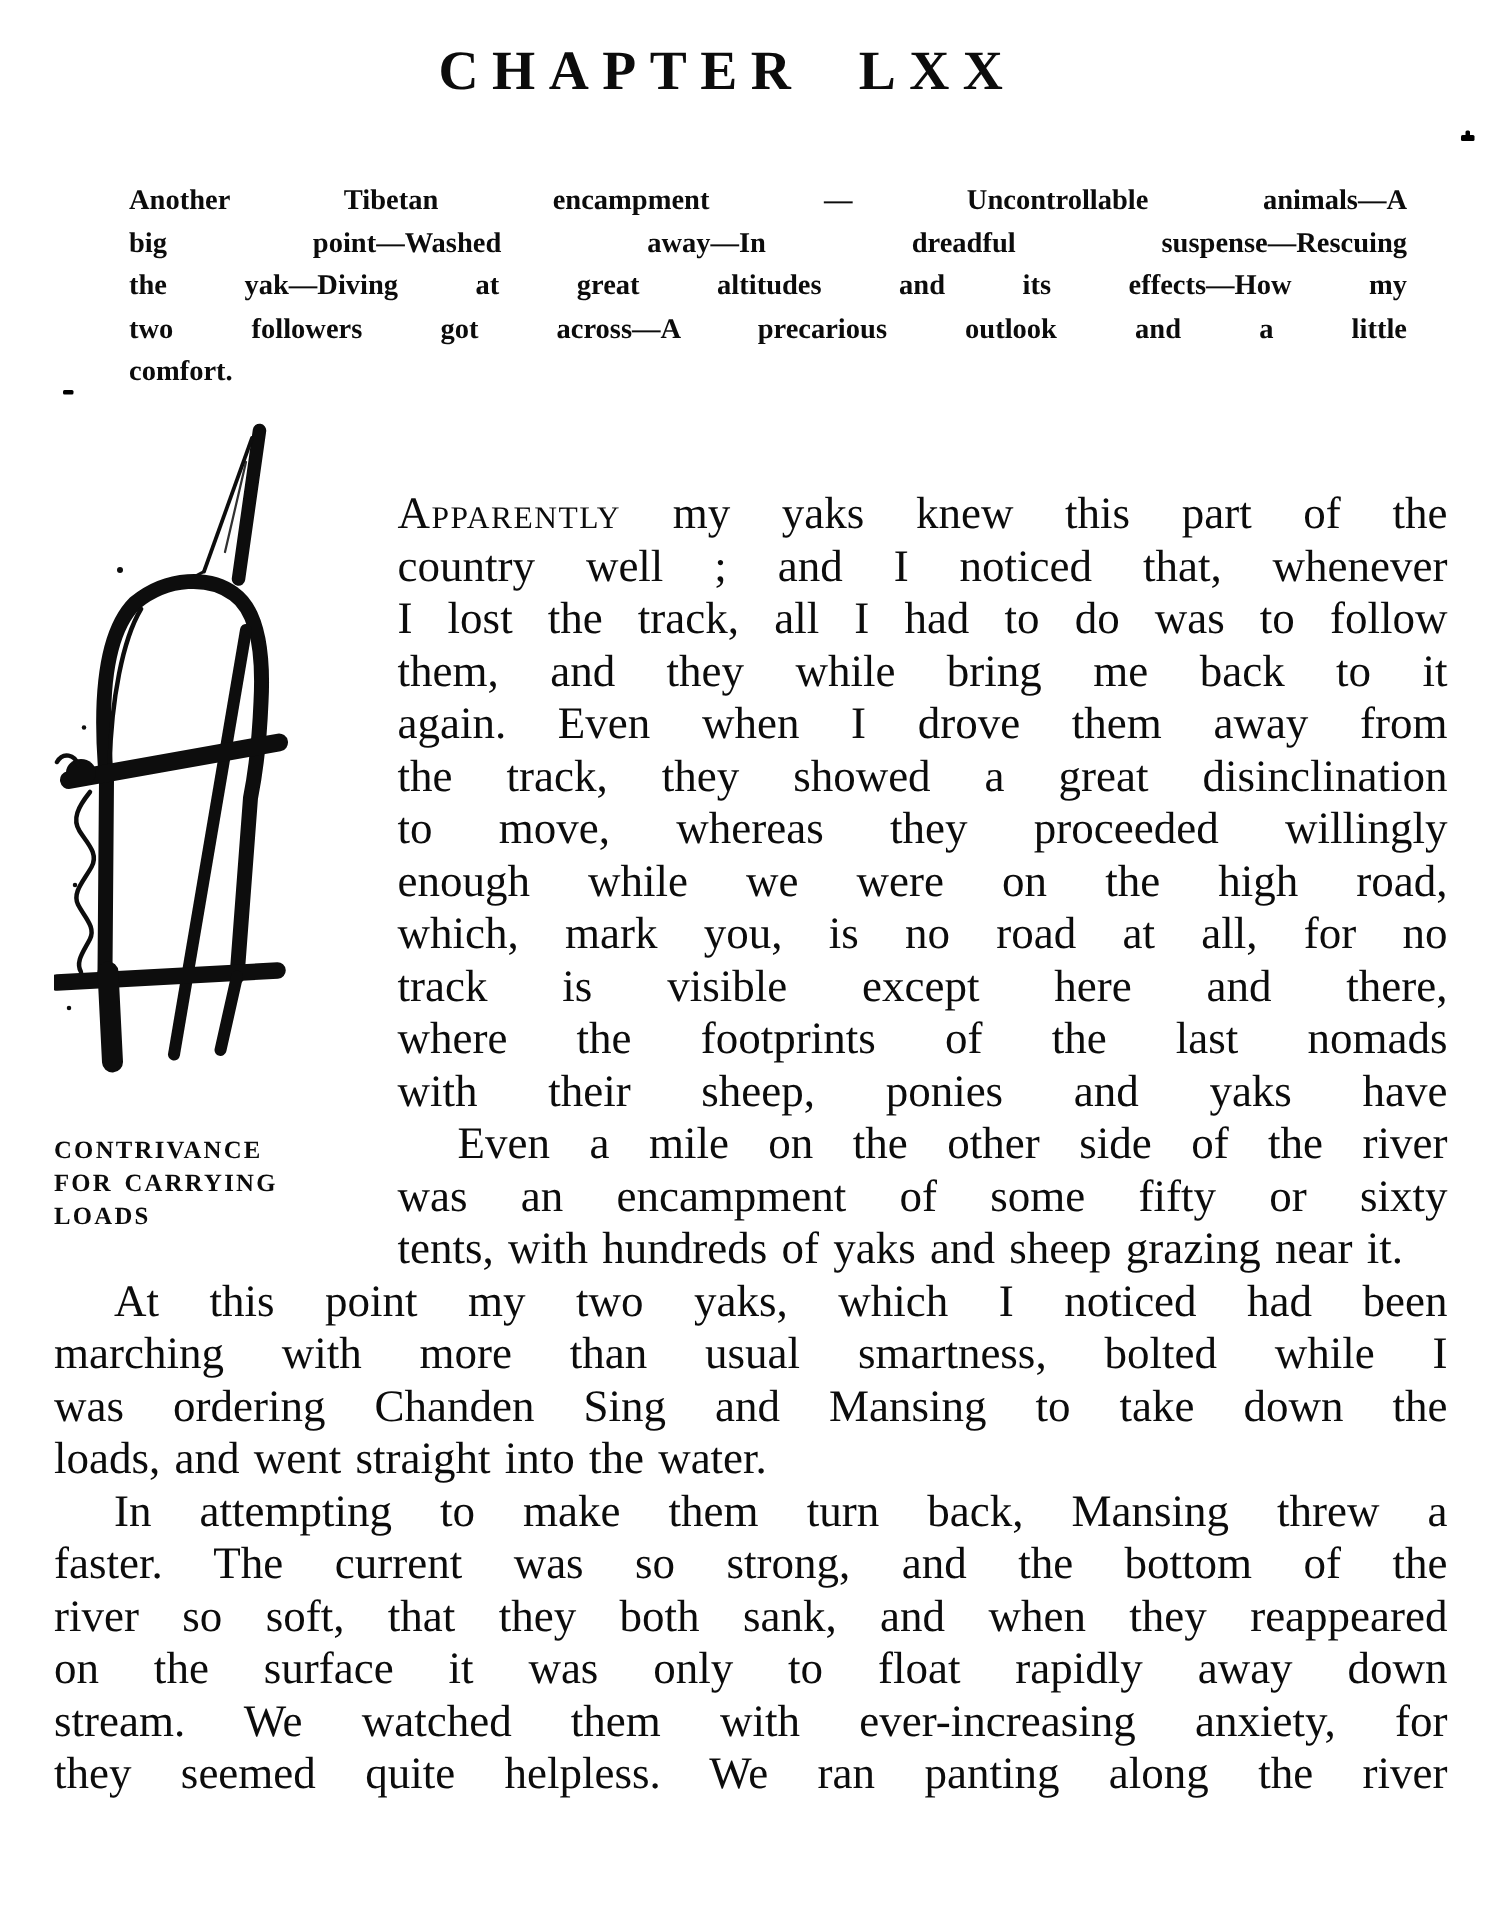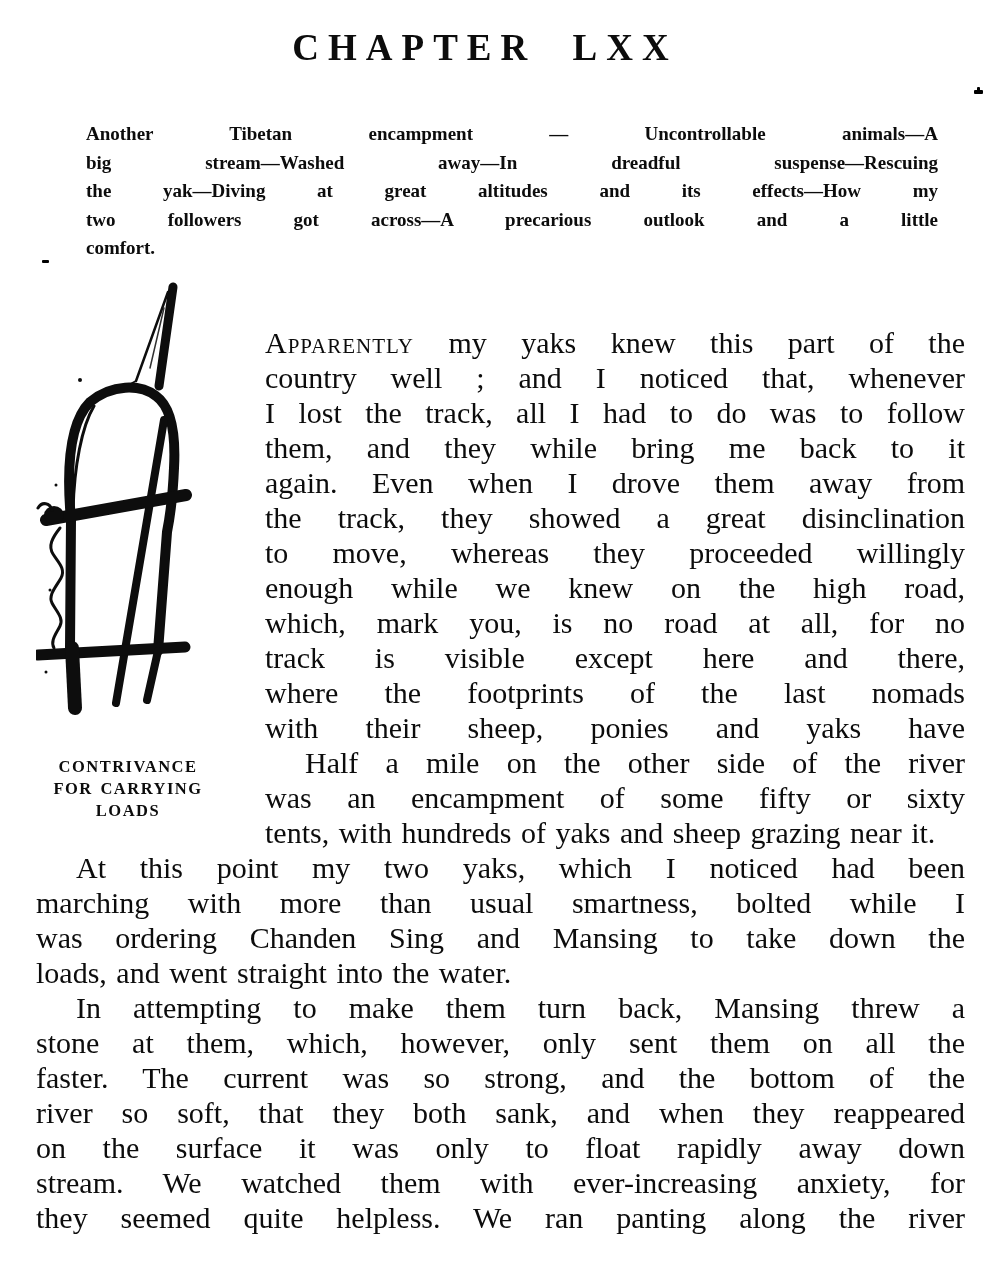--- a/index.html
+++ b/index.html
@@ -53,37 +53,37 @@
   }
   figure.contrivance svg { display: block; width: 205px; height: 472px; }
   figcaption.caption {
     width: 184px;
     margin-top: 4px;
     font-size: 16.5px;
     font-weight: bold;
     line-height: 22px;
     letter-spacing: 1.5px;
   }
-  .capline { text-align: center; }
+  .capline { text-align: left; }
 
   .speck { position: absolute; background: #000; border-radius: 1px; }
   .speck-1 { left: 974px; top: 90px; width: 9px; height: 4px; }
   .speck-1b { left: 977px; top: 87px; width: 3px; height: 4px; }
   .speck-2 { left: 42px; top: 260px; width: 7px; height: 3px; }
 </style>
 </head>
 <body>
 
 <div class="page">
 
   <h1 class="chapter-title">CHAPTER LXX</h1>
 
   <section class="summary">
       <div class="jline">Another Tibetan encampment — Uncontrollable animals—A</div>
-      <div class="jline">big stream—Washed away—In dreadful suspense—Rescuing</div>
+      <div class="jline">big point—Washed away—In dreadful suspense—Rescuing</div>
       <div class="jline">the yak—Diving at great altitudes and its effects—How my</div>
       <div class="jline">two followers got across—A precarious outlook and a little</div>
       <div class="jline end">comfort.</div>
     </section>
 
   <main class="bodytext">
 
     <figure class="contrivance">
       <svg viewBox="-8 0 205 472" fill="none" stroke="#0d0d0d" stroke-linecap="round">
 
@@ -125,44 +125,43 @@
       <div class="jline">
         <span class="lead">Apparently</span><span> my yaks knew this part of the</span>
       </div>
       <div>
           <div class="jline">country well ; and I noticed that, whenever</div>
           <div class="jline">I lost the track, all I had to do was to follow</div>
           <div class="jline">them, and they while bring me back to it</div>
           <div class="jline">again.  Even when I drove them away from</div>
           <div class="jline">the track, they showed a great disinclination</div>
           <div class="jline">to move, whereas they proceeded willingly</div>
-          <div class="jline">enough while we knew on the high road,</div>
+          <div class="jline">enough while we were on the high road,</div>
           <div class="jline">which, mark you, is no road at all, for no</div>
           <div class="jline">track is visible except here and there,</div>
           <div class="jline">where the footprints of the last nomads</div>
           <div class="jline">with their sheep, ponies and yaks have</div>
         </div>
     </div>
 
     <div>
-        <div class="jline indent">Half a mile on the other side of the river</div>
+        <div class="jline indent">Even a mile on the other side of the river</div>
         <div class="jline">was an encampment of some fifty or sixty</div>
         <div class="jline end">tents, with hundreds of yaks and sheep grazing near it.</div>
       </div>
 
     <div>
         <div class="jline indent">At this point my two yaks, which I noticed had been</div>
         <div class="jline">marching with more than usual smartness, bolted while I</div>
         <div class="jline">was ordering Chanden Sing and Mansing to take down the</div>
         <div class="jline end">loads, and went straight into the water.</div>
       </div>
 
     <div>
         <div class="jline indent">In attempting to make them turn back, Mansing threw a</div>
-        <div class="jline">stone at them, which, however, only sent them on all the</div>
         <div class="jline">faster.  The current was so strong, and the bottom of the</div>
         <div class="jline">river so soft, that they both sank, and when they reappeared</div>
         <div class="jline">on the surface it was only to float rapidly away down</div>
         <div class="jline">stream.  We watched them with ever-increasing anxiety, for</div>
         <div class="jline">they seemed quite helpless.  We ran panting along the river</div>
       </div>
 
   </main>
 
   <div class="speck speck-1"></div>

